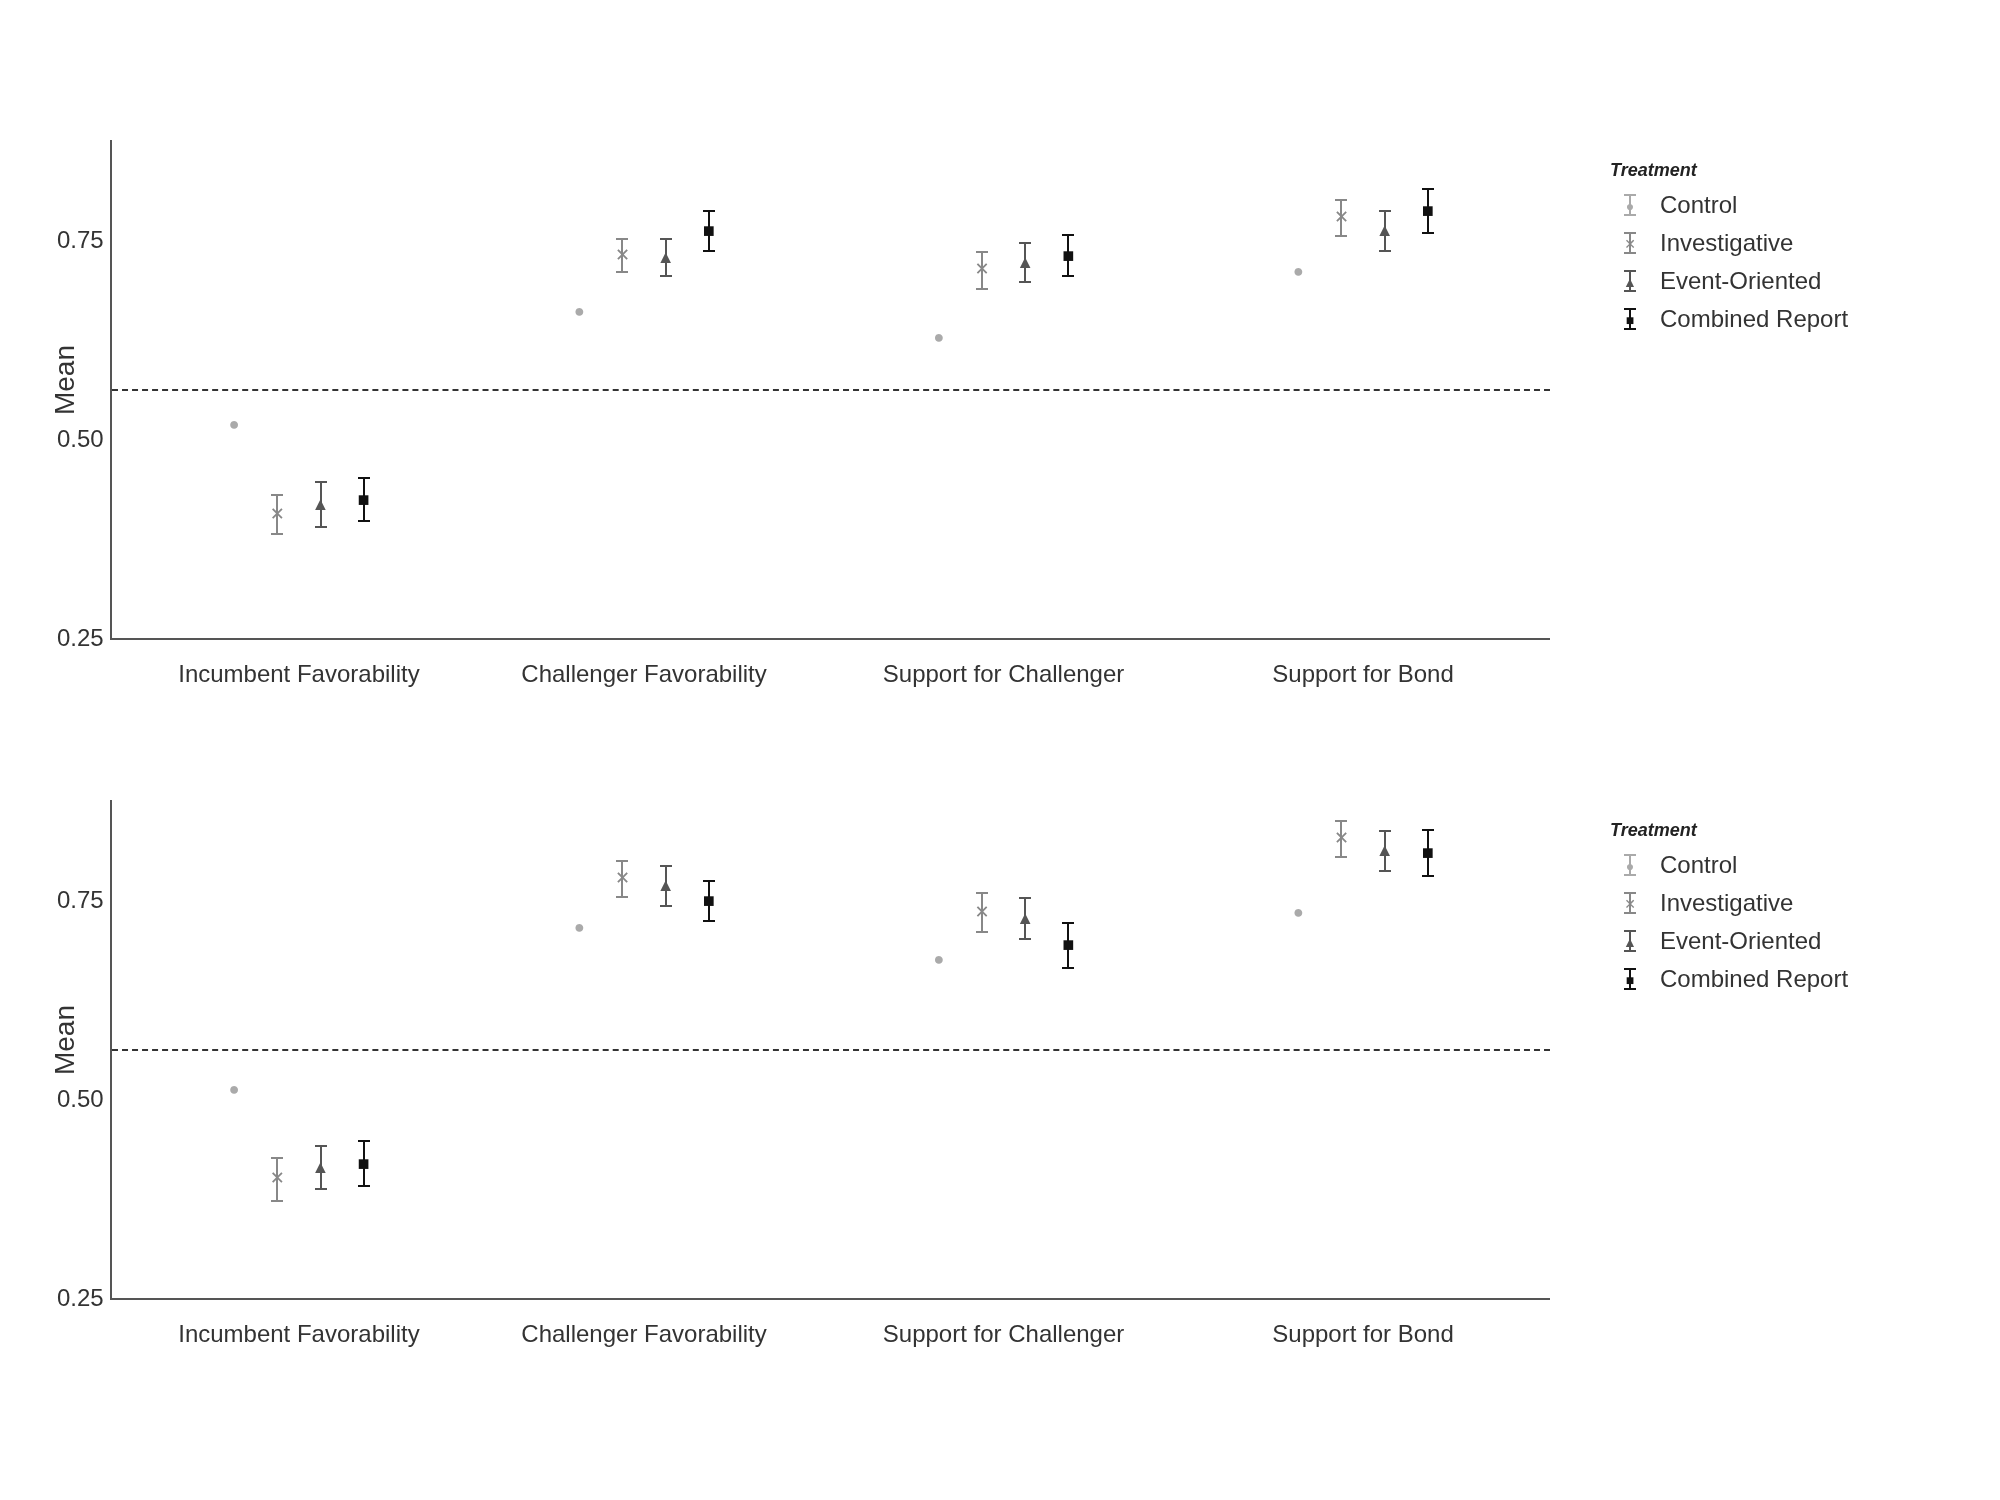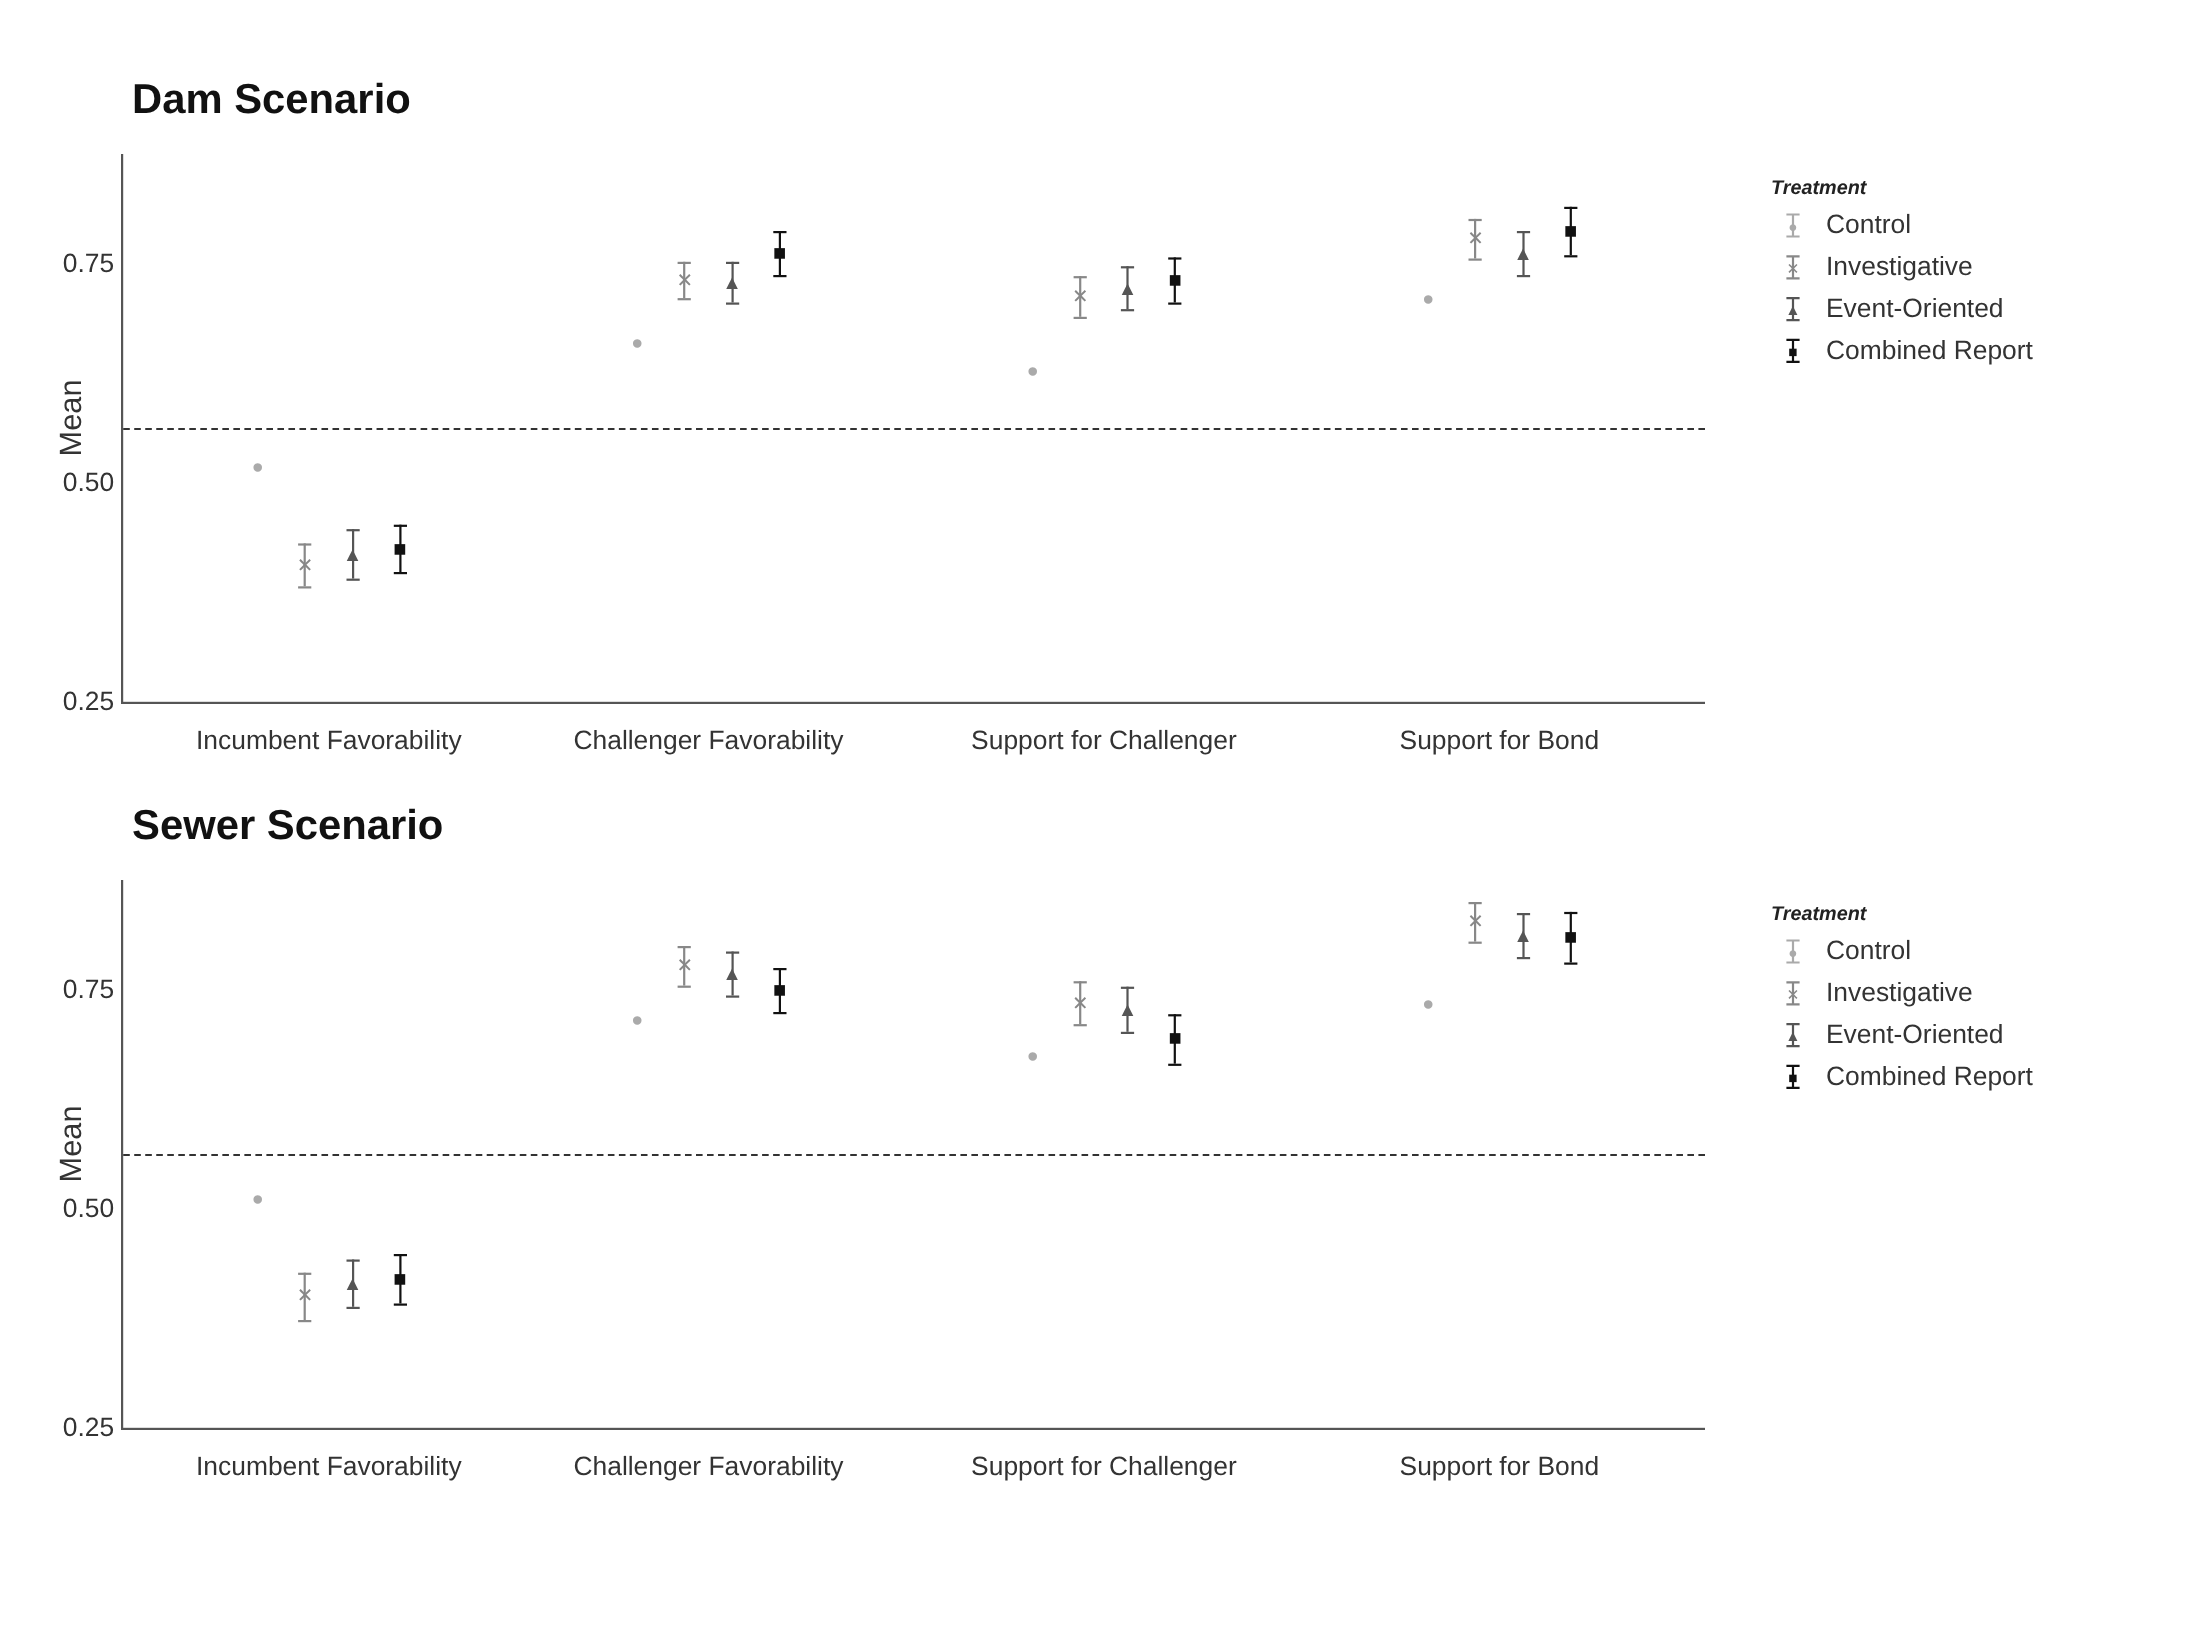--- a/index.html
+++ b/index.html
@@ -112,21 +112,20 @@
     }
   </style>
 </head>
 <body>
 
 <div class="main-title"></div>
 
 <div class="charts-container">
 <div class="chart-section">
       <div class="chart-wrapper">
-        <div class="chart-title">Dam Scenario</div>
         <div class="y-axis-label">Mean</div>
         <div class="plot-area">
           <div class="y-tick-label" style="bottom: 0%; top: auto;">0.25</div>
           <div class="y-tick-label" style="bottom: 40%; top: auto;">0.50</div>
           <div class="y-tick-label" style="bottom: 80%; top: auto;">0.75</div>
           <div class="dashed-line" style="top: 50%;"></div>
           <div class="x-label" style="left: 13%;">Incumbent Favorability</div>
           <div style="position: absolute; left: 8.5%; top: 0px; width: 0px; height: 100%;">
             <div style="position: absolute; left: -10px; top: 57%; transform: translateY(-50%); font-size: 18px; color: rgb(170, 170, 170); line-height: 1; width: 20px; text-align: center;">●</div>
           </div>
@@ -259,21 +258,20 @@
       <line x1="14" y1="22" x2="26" y2="22" stroke="#111" stroke-width="2"></line>
       <text x="20" y="14" text-anchor="middle" dominant-baseline="middle" font-size="14" fill="#111">■</text>
     </svg>
           </span>
           <span>Combined Report</span>
         </div>
       </div>
     </div>
     <div class="chart-section">
       <div class="chart-wrapper">
-        <div class="chart-title">Sewer Scenario</div>
         <div class="y-axis-label">Mean</div>
         <div class="plot-area">
           <div class="y-tick-label" style="bottom: 0%; top: auto;">0.25</div>
           <div class="y-tick-label" style="bottom: 40%; top: auto;">0.50</div>
           <div class="y-tick-label" style="bottom: 80%; top: auto;">0.75</div>
           <div class="dashed-line" style="top: 50%;"></div>
           <div class="x-label" style="left: 13%;">Incumbent Favorability</div>
           <div style="position: absolute; left: 8.5%; top: 0px; width: 0px; height: 100%;">
             <div style="position: absolute; left: -10px; top: 58%; transform: translateY(-50%); font-size: 18px; color: rgb(170, 170, 170); line-height: 1; width: 20px; text-align: center;">●</div>
           </div>

